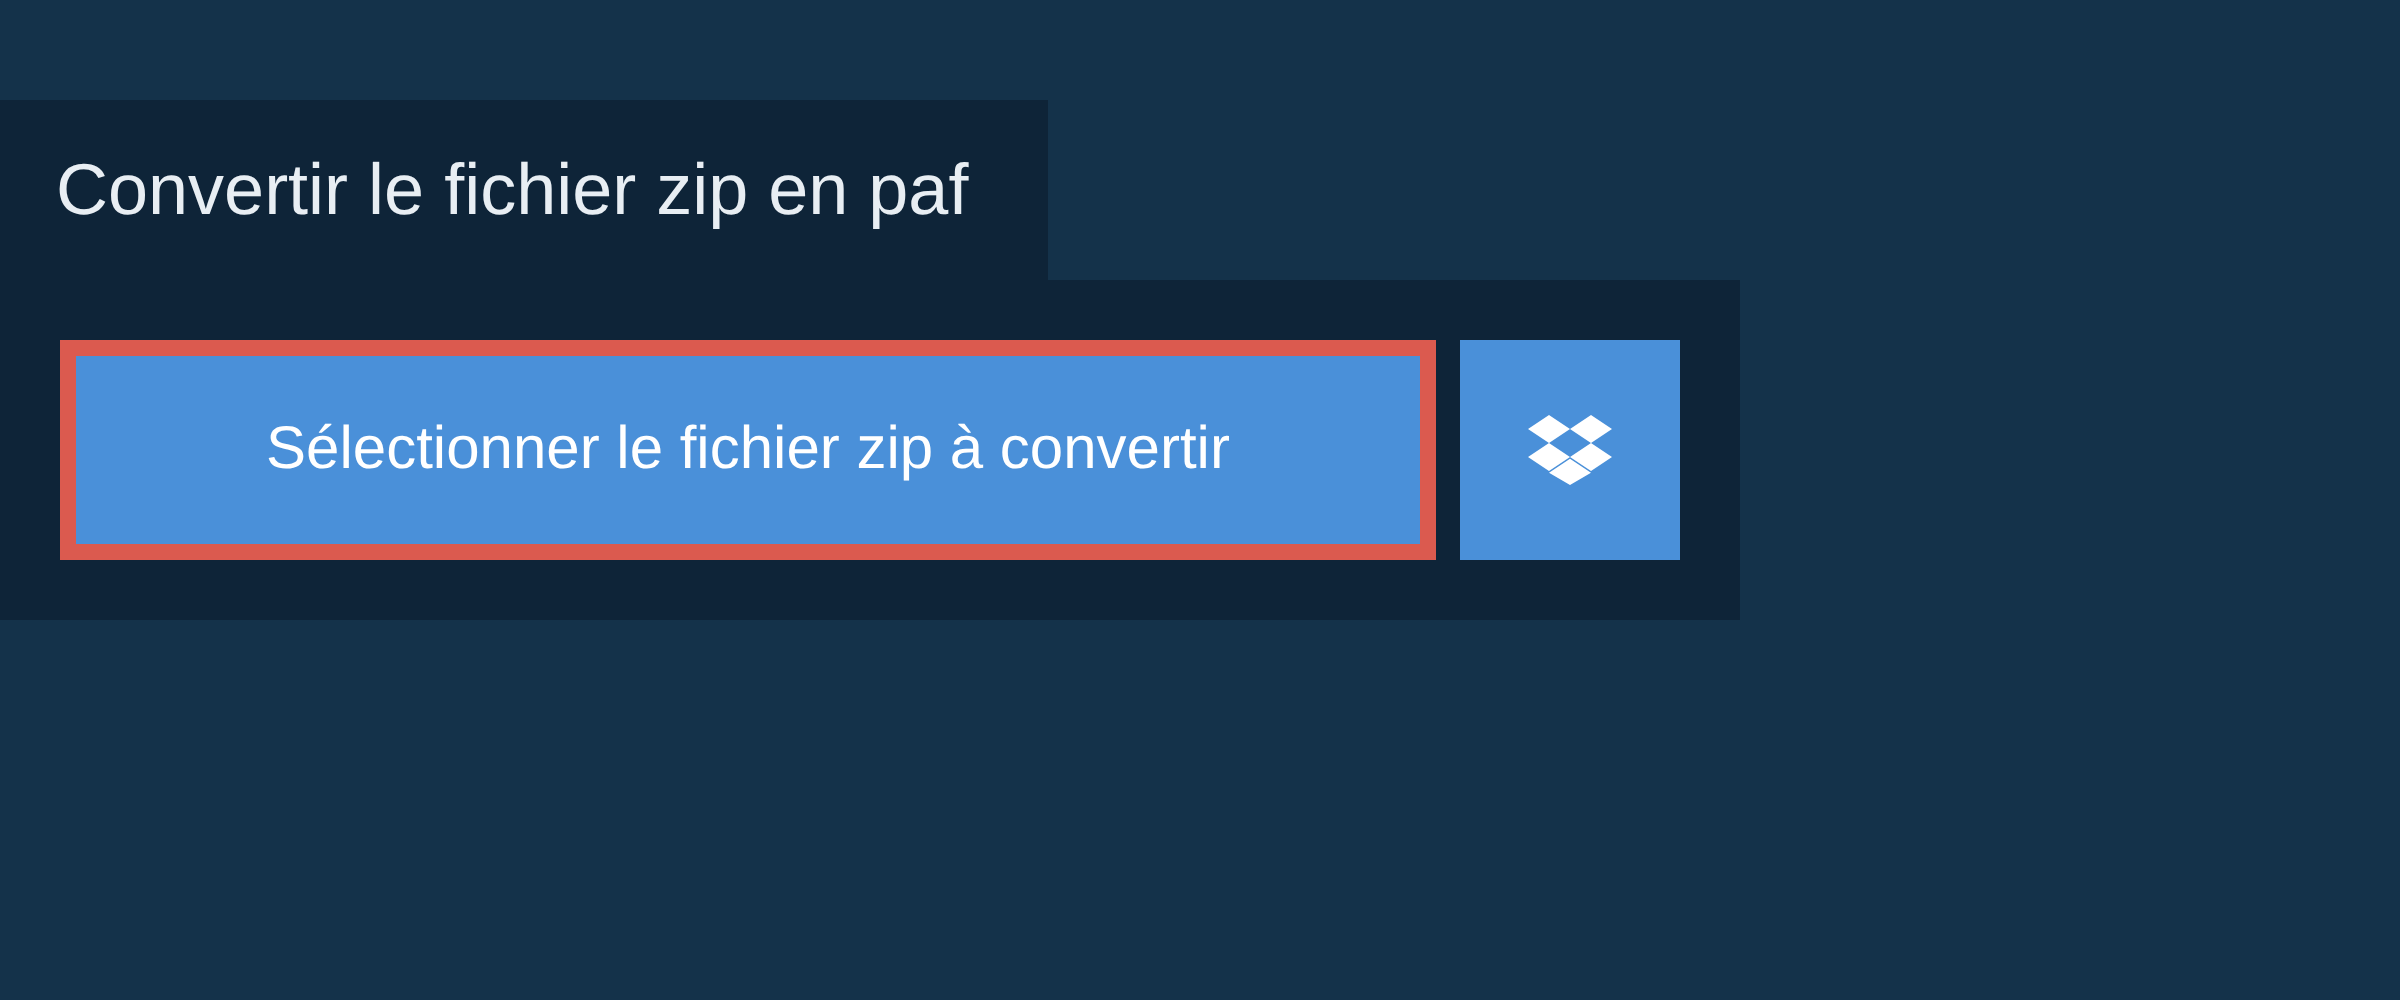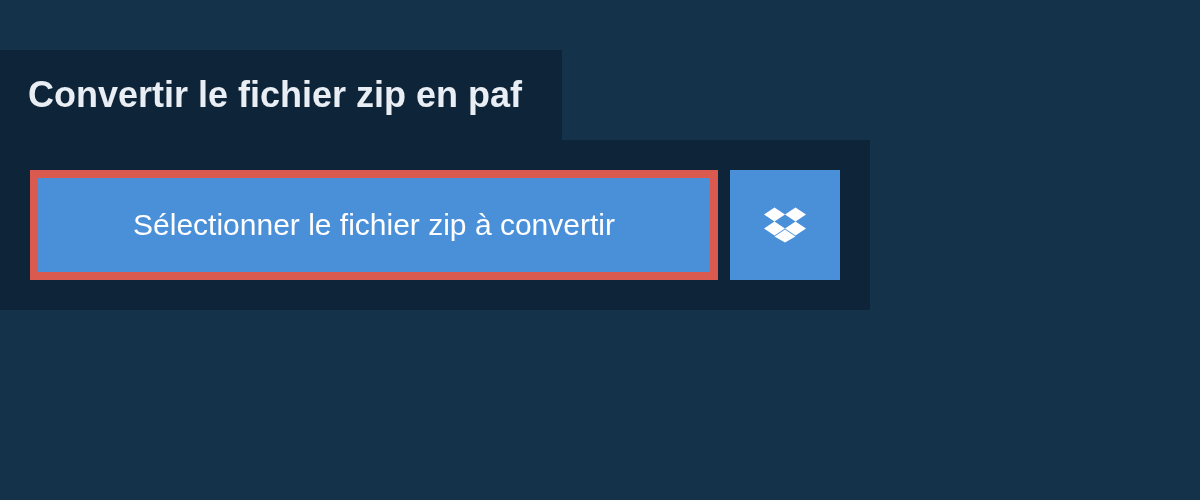--- a/index.html
+++ b/index.html
@@ -16,21 +16,21 @@
     }
     .header-tab {
       background: #0e2438;
       display: inline-block;
       padding: 24px 40px 24px 28px;
       margin-top: 50px;
     }
     .header-tab h1 {
       color: #e8eef3;
       font-size: 36px;
-      font-weight: 700;
+      font-weight: 400;
     }
     .panel {
       background: #0e2438;
       padding: 30px 30px;
       width: 870px;
     }
     .button-row {
       display: flex;
       gap: 12px;
       align-items: stretch;

